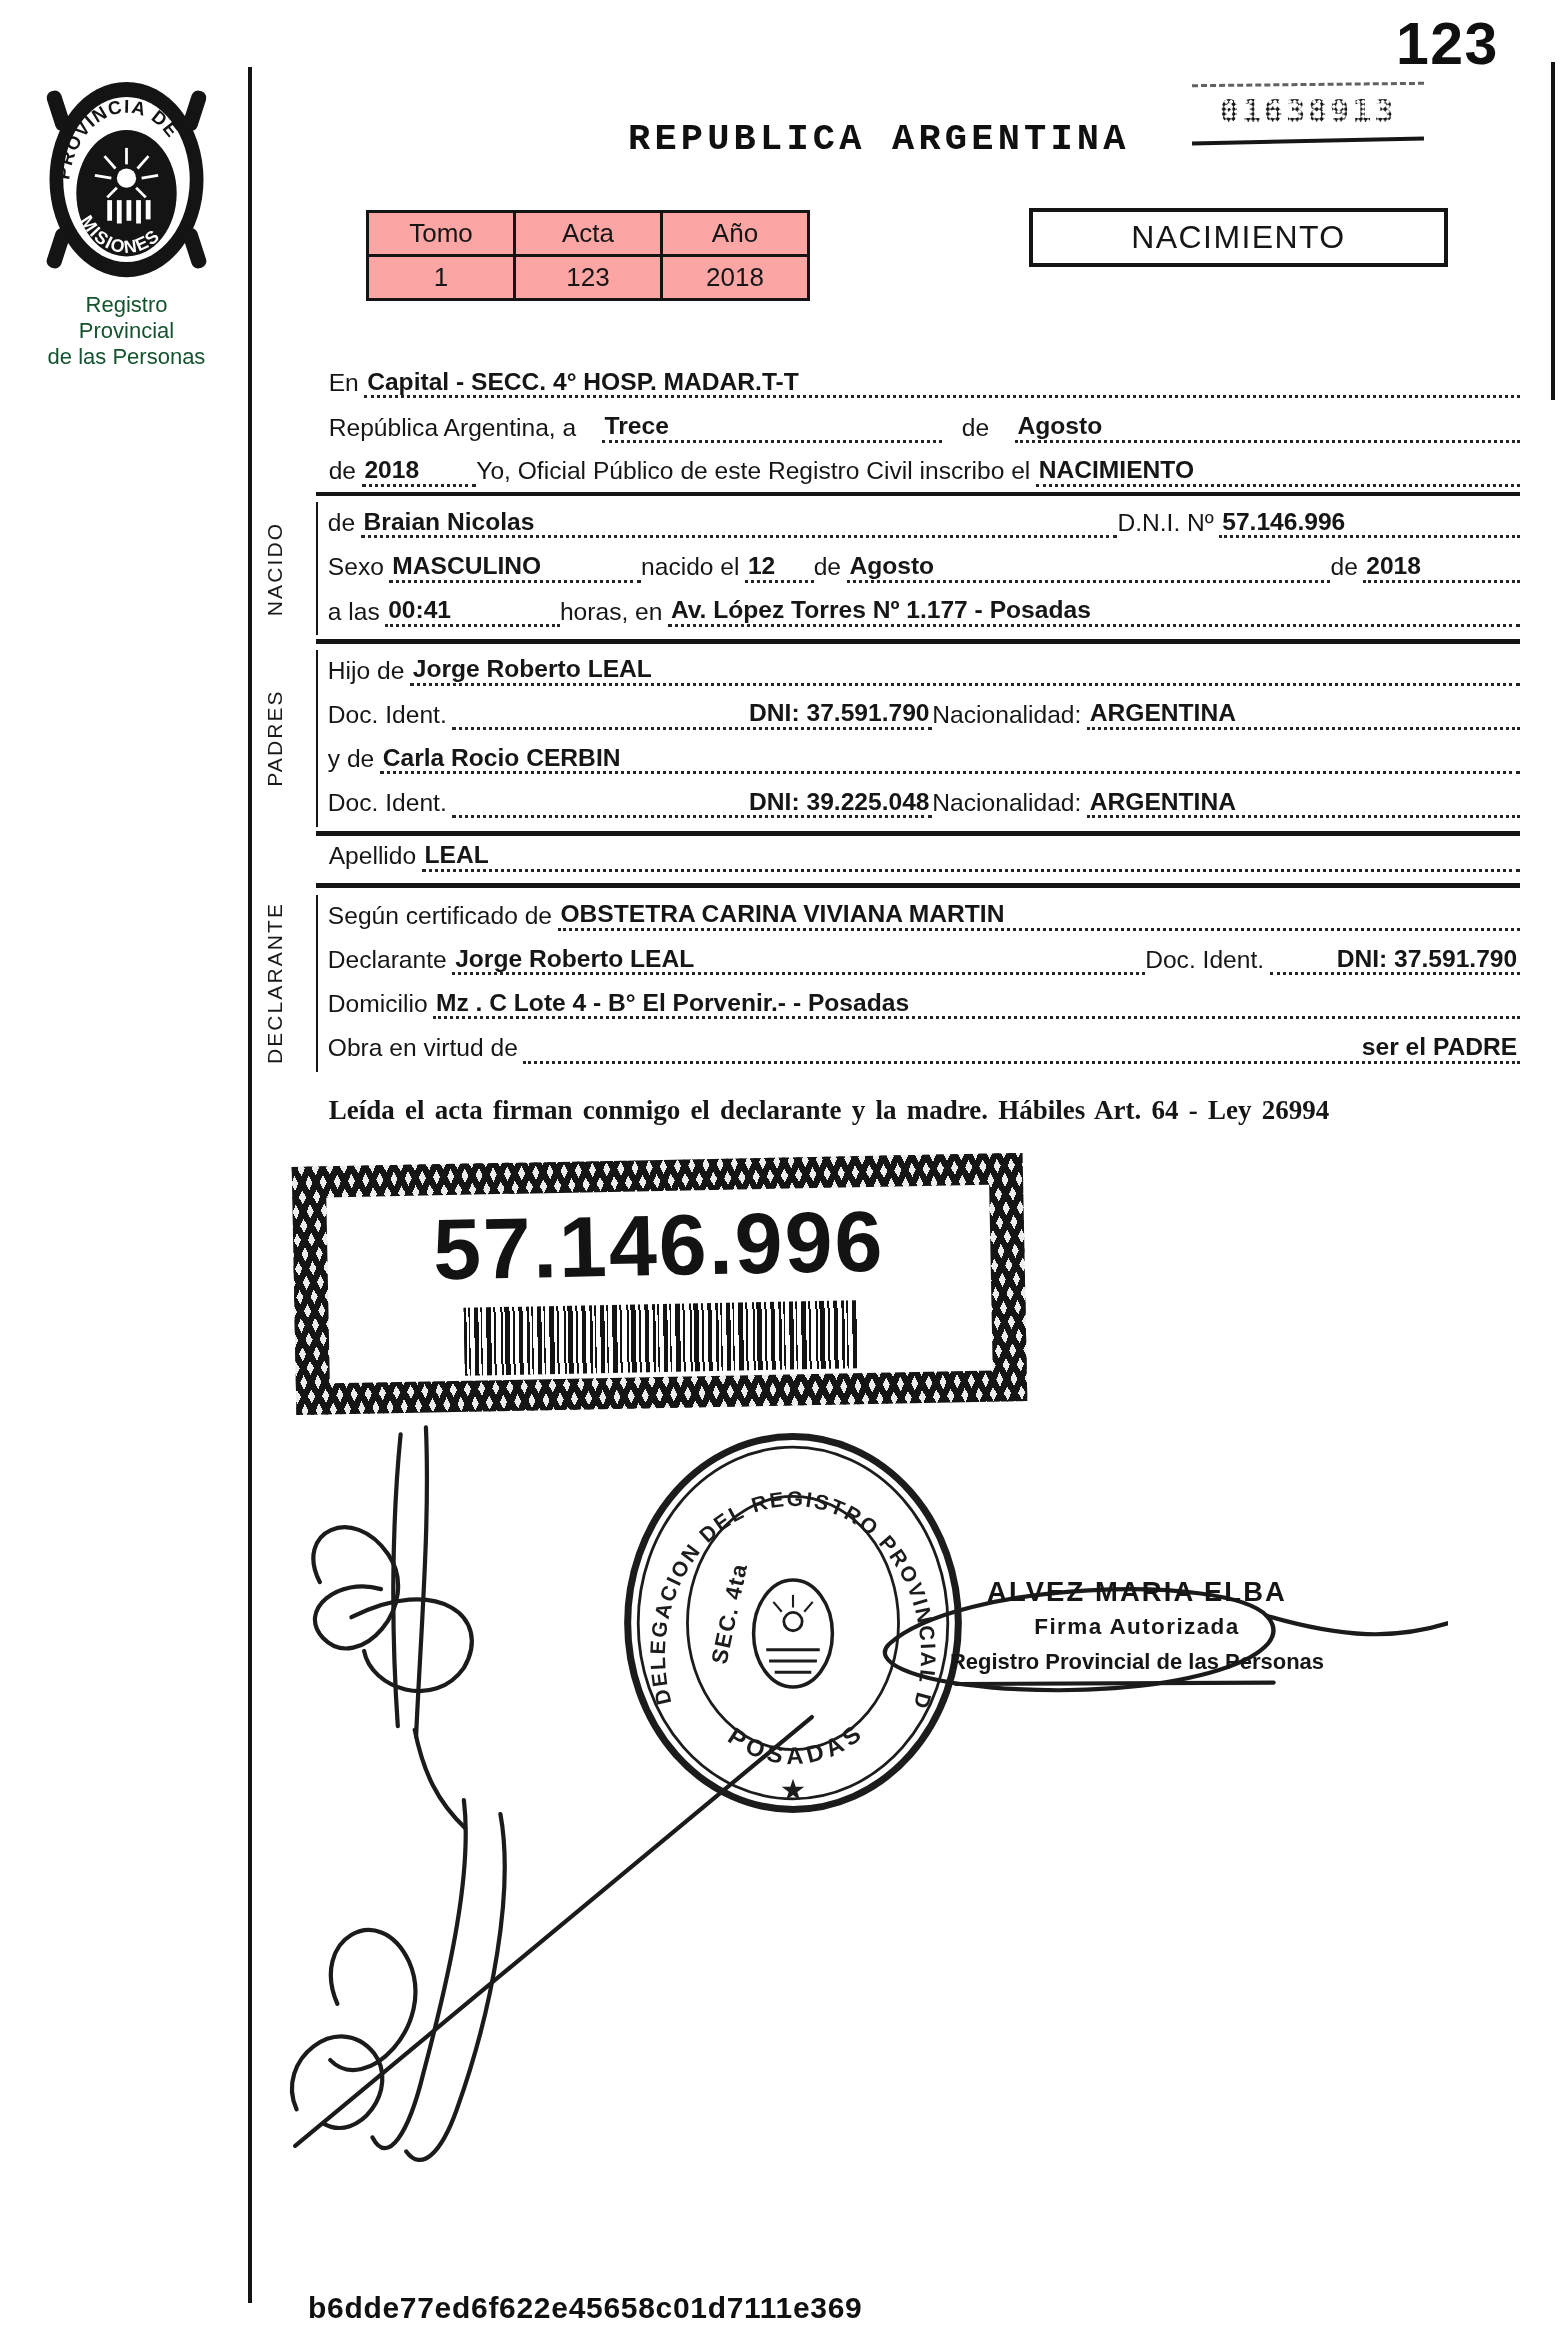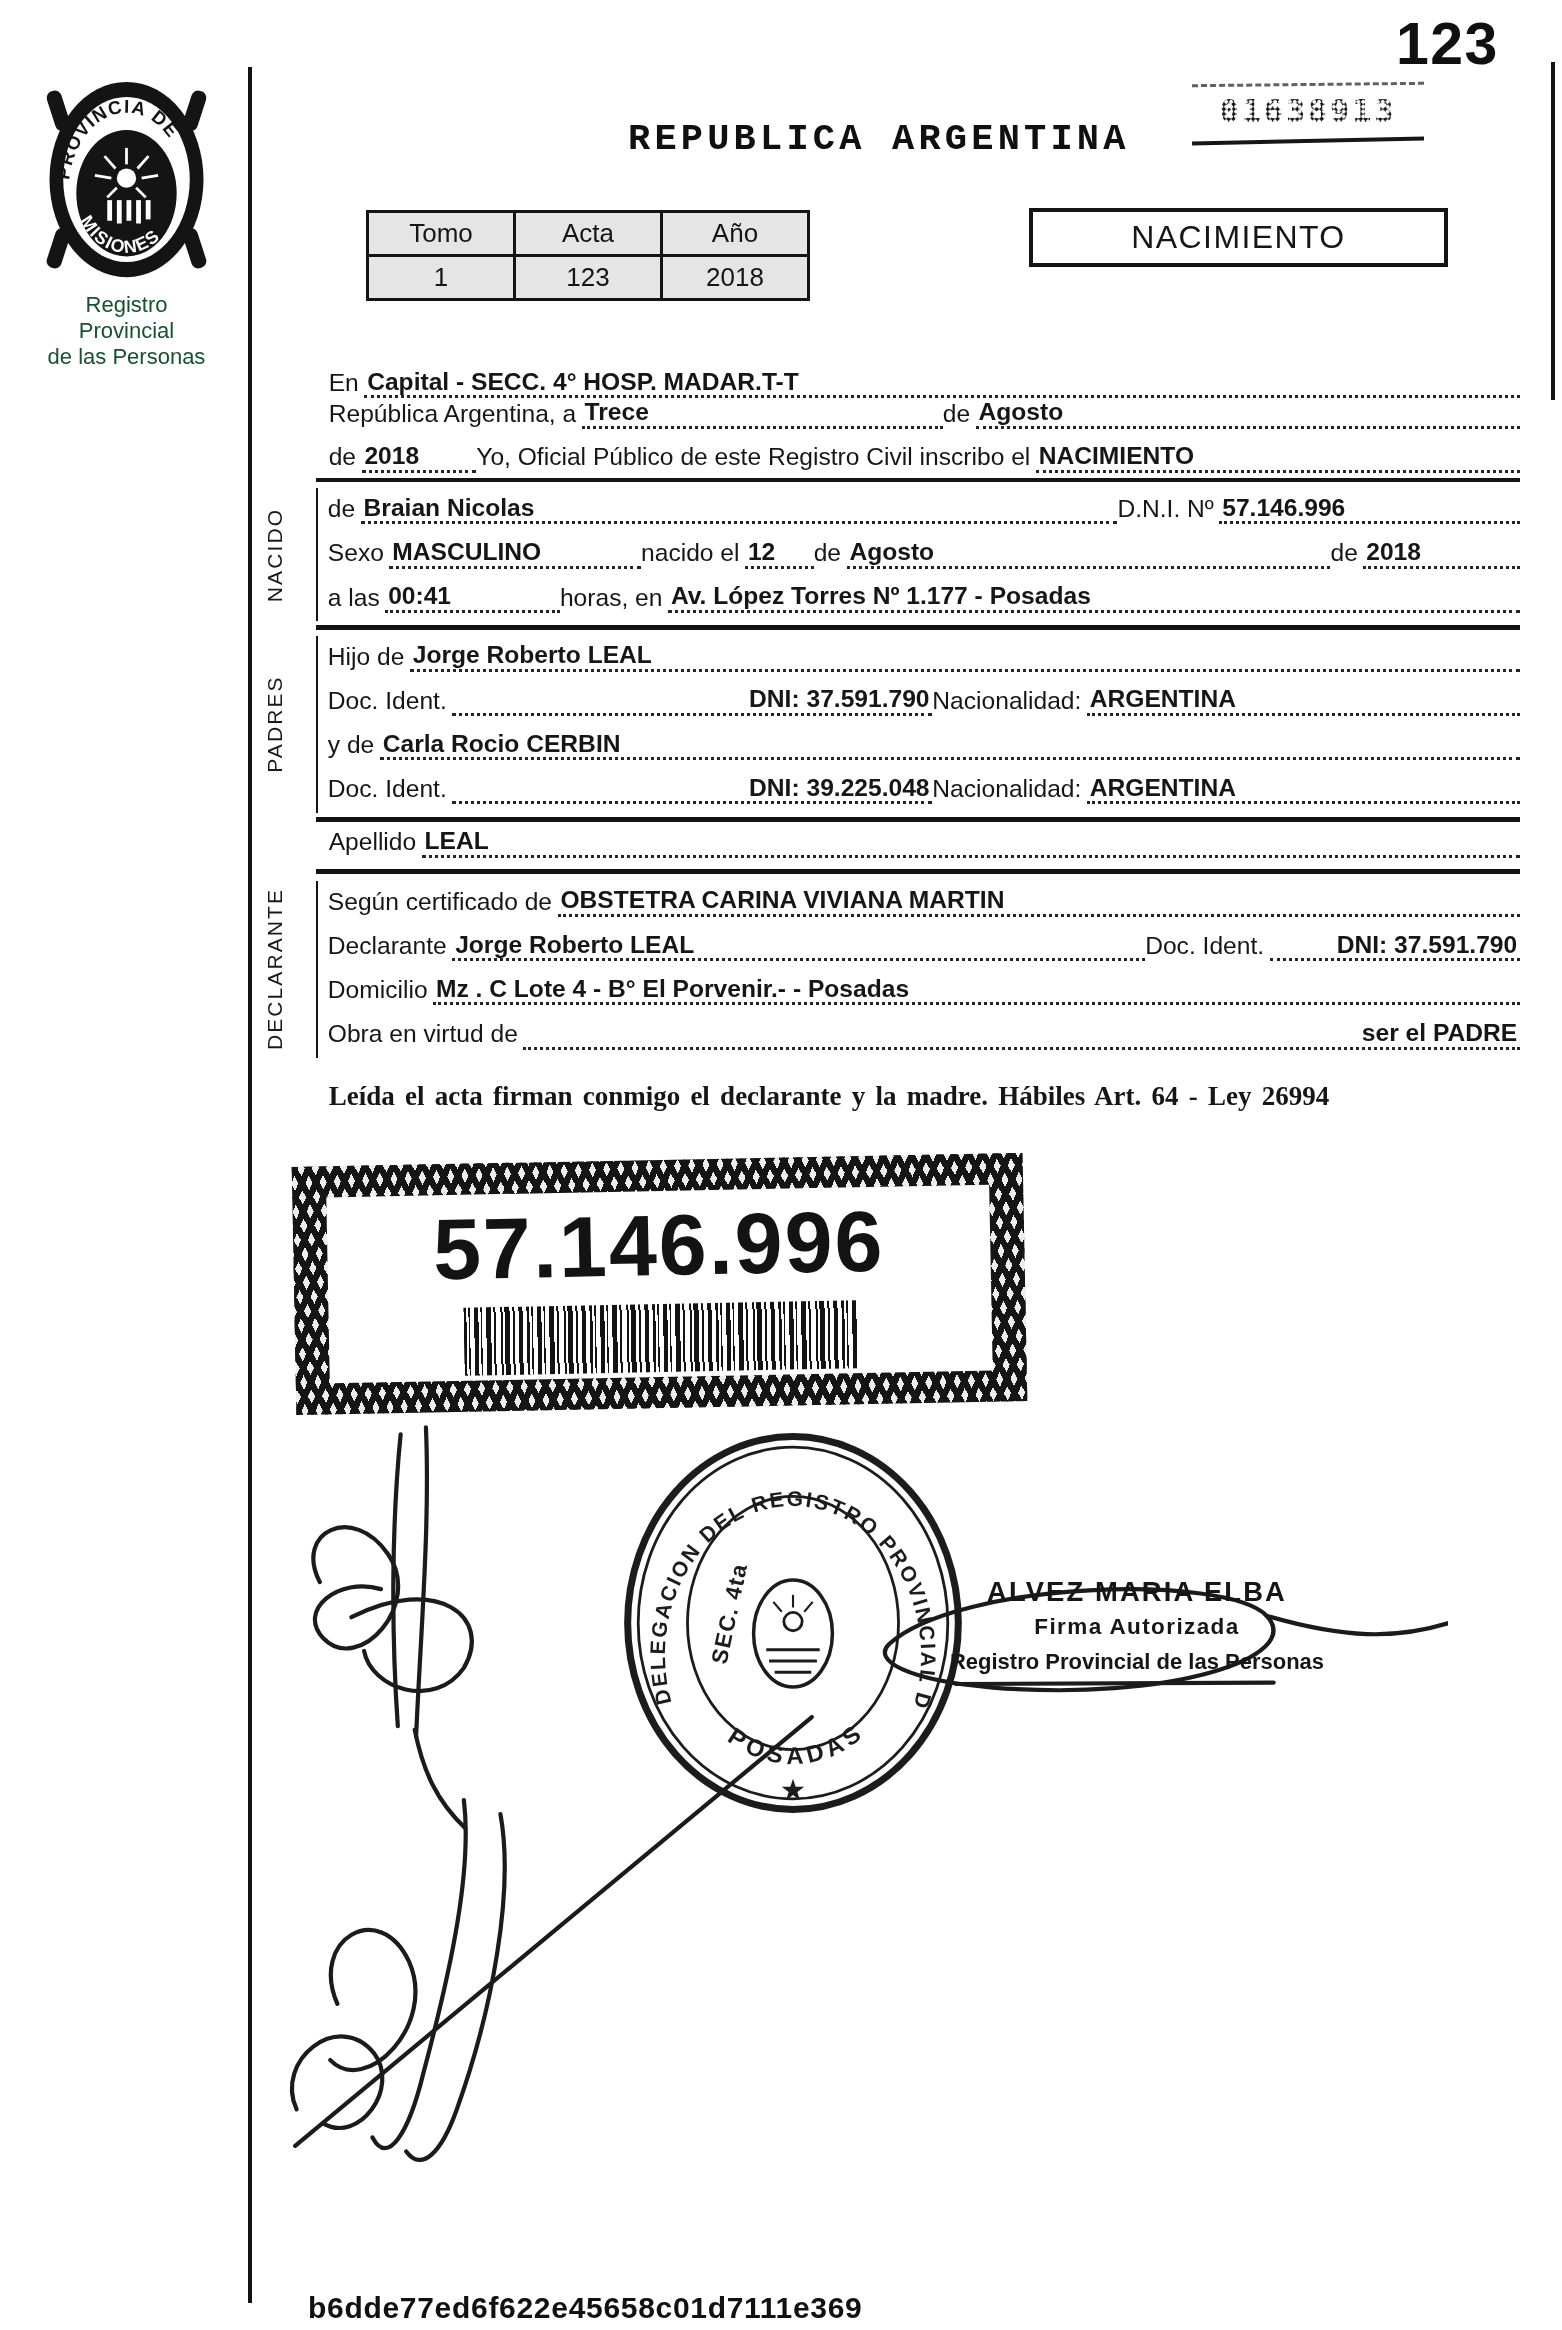--- a/index.html
+++ b/index.html
@@ -25,40 +25,40 @@
     font-size:37px;font-weight:bold;letter-spacing:4.2px;white-space:nowrap;color:#101010;}
   .serial-block{left:1192px;top:83px;width:232px;text-align:center;}
   .serial-smudge{height:0;border-top:3.5px dashed #3a3a3a;transform:rotate(-0.6deg);margin-bottom:5.6px;opacity:.8;}
   .serial-number{font-family:"DejaVu Sans Mono",monospace;font-size:32px;font-weight:bold;letter-spacing:2.8px;color:#181818;
     -webkit-mask-image:radial-gradient(#000 58%,transparent 62%);-webkit-mask-size:4.9px 4.9px;
     mask-image:radial-gradient(#000 58%,transparent 62%);mask-size:4.9px 4.9px;}
   .serial-underline{height:3.5px;background:#161616;transform:rotate(-1.2deg);margin-top:9.8px;}
 
   .record-table{left:366px;top:210px;border-collapse:collapse;}
   .record-table td{border:3.5px solid #141414;width:144px;height:41px;text-align:center;
-    font-size:26px;padding:0;background:#e5e5e5;}
+    font-size:26px;padding:0;background:#fca5a5;}
   .act-box{left:1029px;top:208px;width:411px;height:51px;border:4.2px solid #141414;
     display:flex;align-items:center;justify-content:center;font-size:32px;font-weight:500;letter-spacing:1.4px;}
 
   
   .form{left:316px;top:355px;width:1204px;}
   .row{display:flex;align-items:flex-end;font-size:24.6px;line-height:1.1;padding-left:12.7px;}
   .lbl{white-space:nowrap;padding:0 5.6px 2.1px 0;}
   .fill{flex:1 1 auto;border-bottom:3.5px dotted #242424;text-align:left;font-weight:bold;
     white-space:nowrap;padding:0 2.8px 0.7px 2.8px;min-width:42px;}
   .fill.ta-l{text-align:right;padding-left:15.5px;}
   .hrule{height:4.9px;background:#141414;}
   .section{position:relative;border-left:2.8px solid #141414;padding-left:9.8px;}
   .vlabel{position:absolute;left:-55px;top:50%;transform:translateY(-50%) rotate(180deg);
     writing-mode:vertical-rl;font-size:21px;letter-spacing:2.1px;color:#1a1a1a;}
   .closing{margin-top:19.7px;padding-left:12.7px;width:1115px;font-size:27px;font-weight:bold;
     line-height:1.35;text-align:justify;word-spacing:3.5px;font-family:Liberation Serif, serif;}
 
   
-  .m18{margin-top:12.7px;} .m20{} .m14{margin-top:5px;}
+  .m18{margin-top:12.7px;} .m20{margin-top:14px;gap:20px;} .m14{margin-top:5px;}
   .m8{margin-top:5.6px;} .m6{margin-top:4.2px;} .m16{margin-top:11.3px;} .m10{margin-top:7px;}
   .section .row{padding-left:0;}
   .section{padding-top:5.6px;padding-bottom:8.4px;}
   .section .row + .row{margin-top:13.4px;}
 
   
   .w155{flex:0 0 109px;} .w90{flex:0 0 63px;} .w215{flex:0 0 151px;}
   .w240{flex:0 0 169px;} .w350{flex:0 0 246px;} .w420{flex:0 0 295px;}
   .w300{flex:0 0 232px;} .g185{flex:1.85 1 0;}
 

